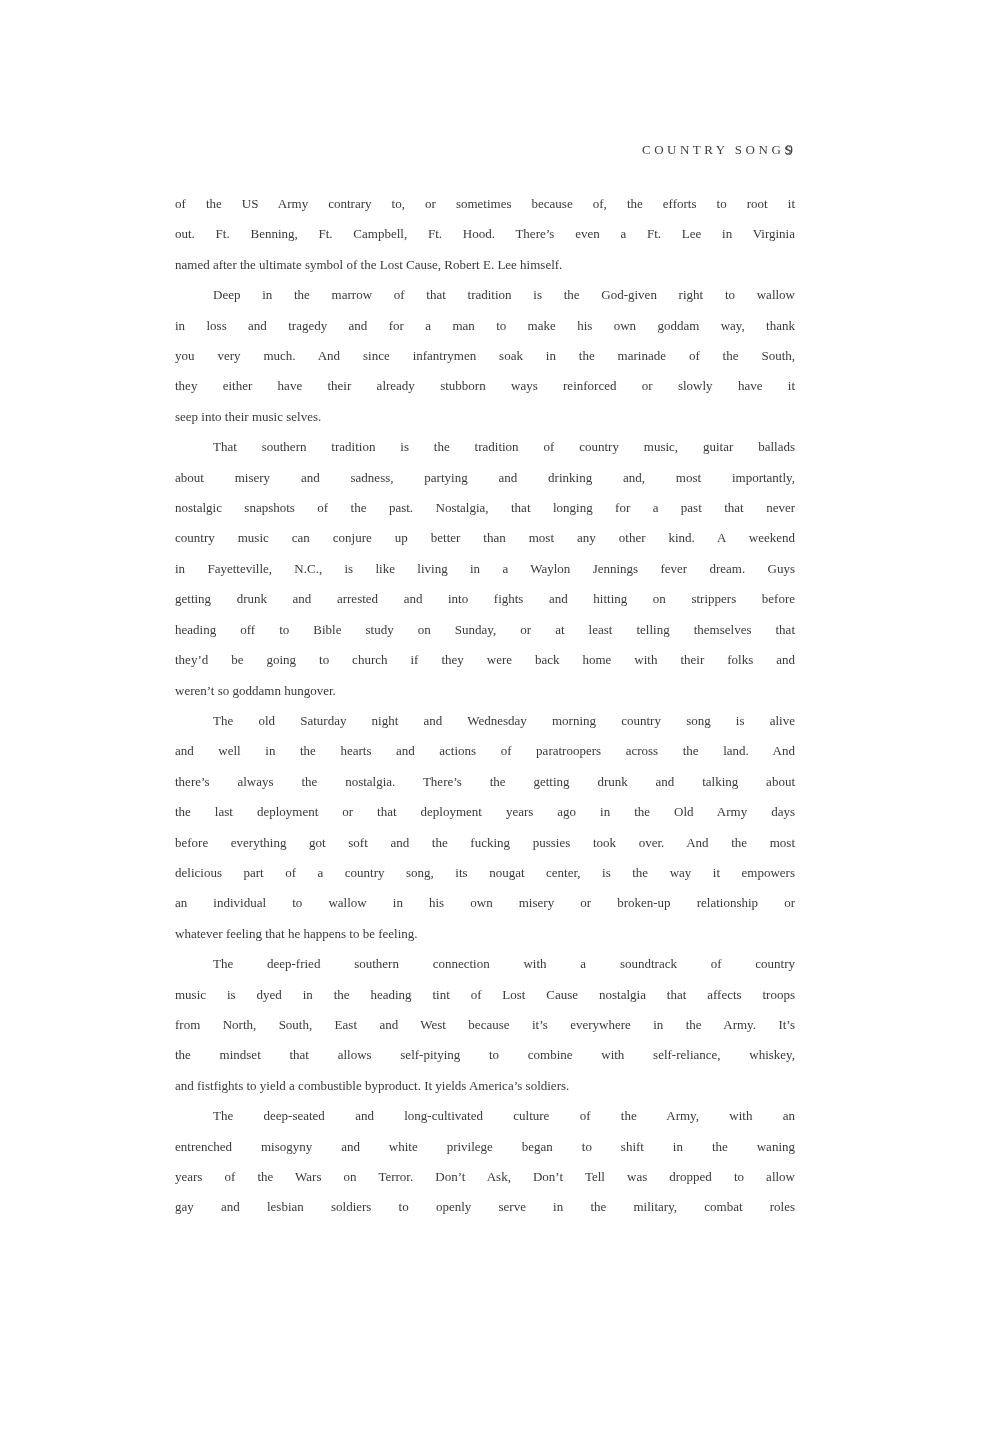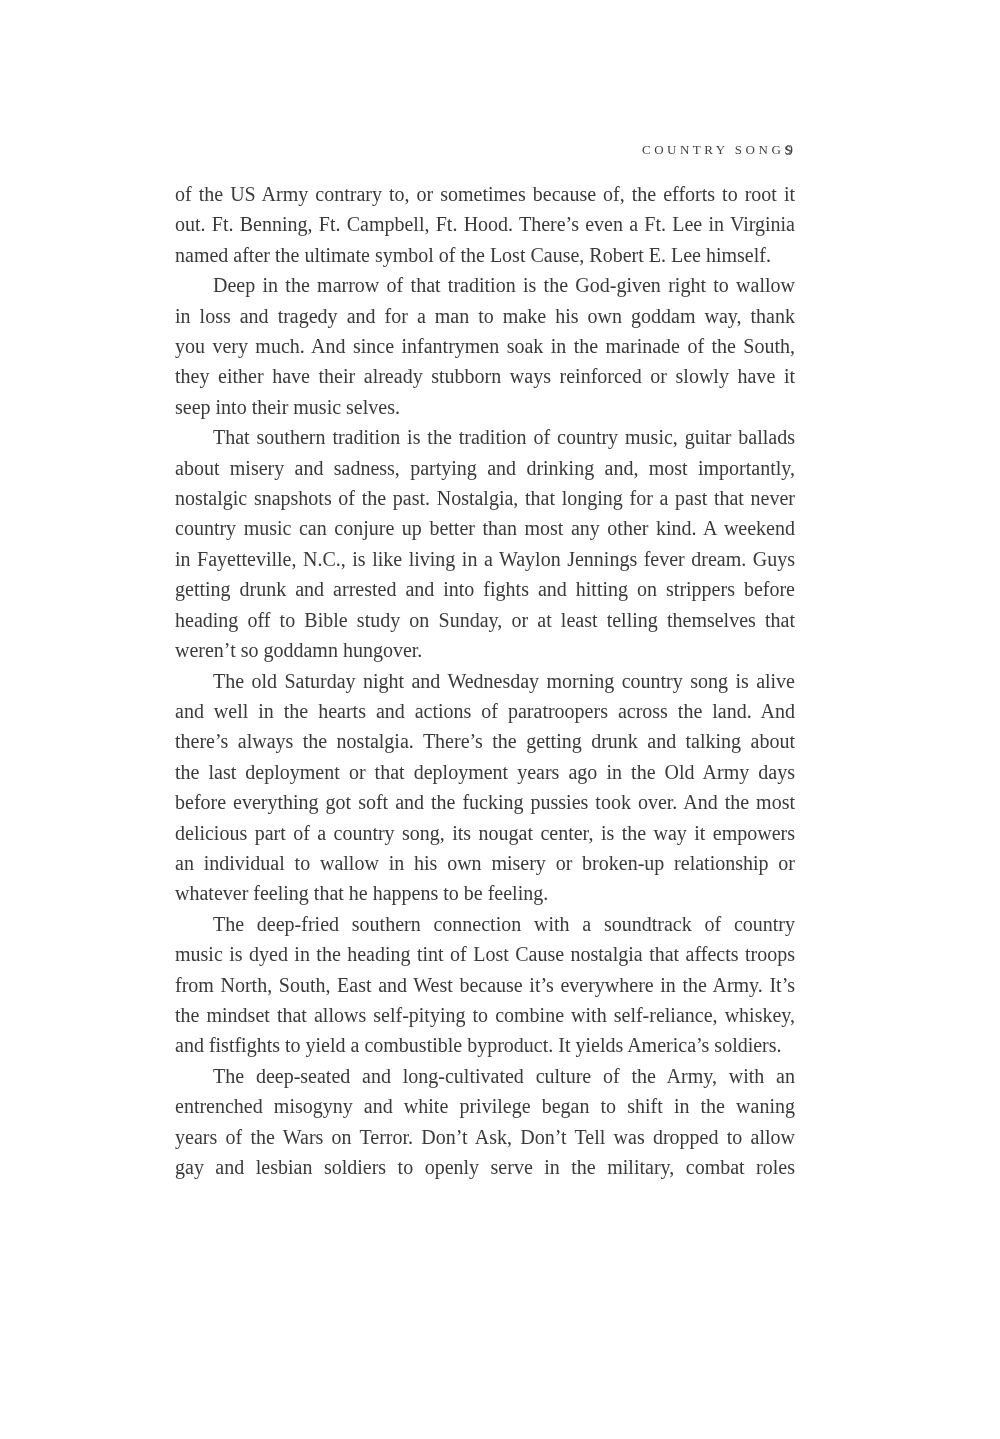--- a/index.html
+++ b/index.html
@@ -35,22 +35,22 @@
   }
   .page-number {
     position: absolute;
     right: 2px;
     top: 0;
     font-size: 15px;
     letter-spacing: 0;
     color: #3f3f3f;
   }
   .page-body {
-    margin-top: 20px;
-    font-size: 20px;
+    margin-top: 30px;
+    font-size: 13px;
     line-height: 30.4px;
   }
   .line {
     text-align: justify;
     text-align-last: left;
     white-space: normal;
   }
   .line.fill {
     text-align-last: justify;
   }
@@ -76,20 +76,21 @@
         <div class="line fill">you very much. And since infantrymen soak in the marinade of the South,</div>
         <div class="line fill">they either have their already stubborn ways reinforced or slowly have it</div>
         <div class="line">seep into their music selves.</div>
         <div class="line fill indent">That southern tradition is the tradition of country music, guitar ballads</div>
         <div class="line fill">about misery and sadness, partying and drinking and, most importantly,</div>
         <div class="line fill">nostalgic snapshots of the past. Nostalgia, that longing for a past that never</div>
         <div class="line fill">country music can conjure up better than most any other kind. A weekend</div>
         <div class="line fill">in Fayetteville, N.C., is like living in a Waylon Jennings fever dream. Guys</div>
         <div class="line fill">getting drunk and arrested and into fights and hitting on strippers before</div>
         <div class="line fill">heading off to Bible study on Sunday, or at least telling themselves that</div>
+        <div class="line fill">they’d be going to church if they were back home with their folks and</div>
         <div class="line">weren’t so goddamn hungover.</div>
         <div class="line fill indent">The old Saturday night and Wednesday morning country song is alive</div>
         <div class="line fill">and well in the hearts and actions of paratroopers across the land. And</div>
         <div class="line fill">there’s always the nostalgia. There’s the getting drunk and talking about</div>
         <div class="line fill">the last deployment or that deployment years ago in the Old Army days</div>
         <div class="line fill">before everything got soft and the fucking pussies took over. And the most</div>
         <div class="line fill">delicious part of a country song, its nougat center, is the way it empowers</div>
         <div class="line fill">an individual to wallow in his own misery or broken-up relationship or</div>
         <div class="line">whatever feeling that he happens to be feeling.</div>
         <div class="line fill indent">The deep-fried southern connection with a soundtrack of country</div>

